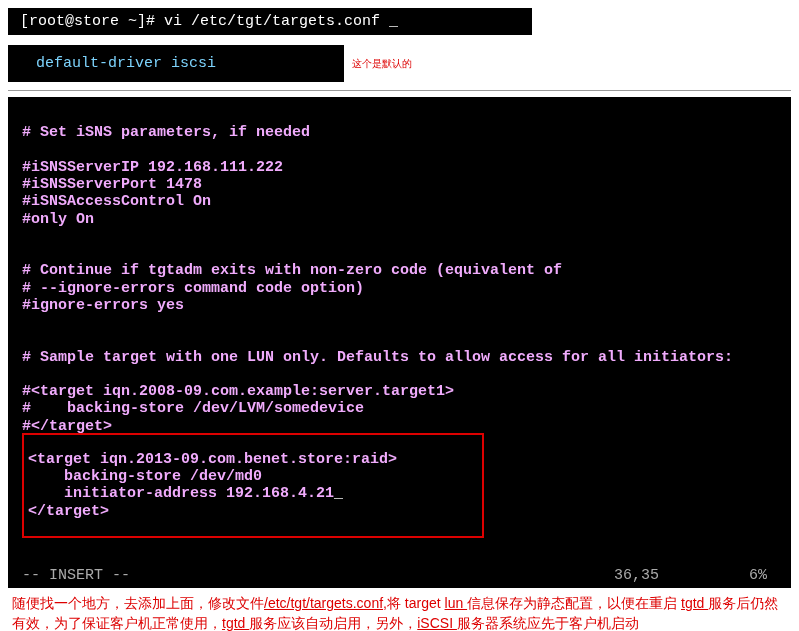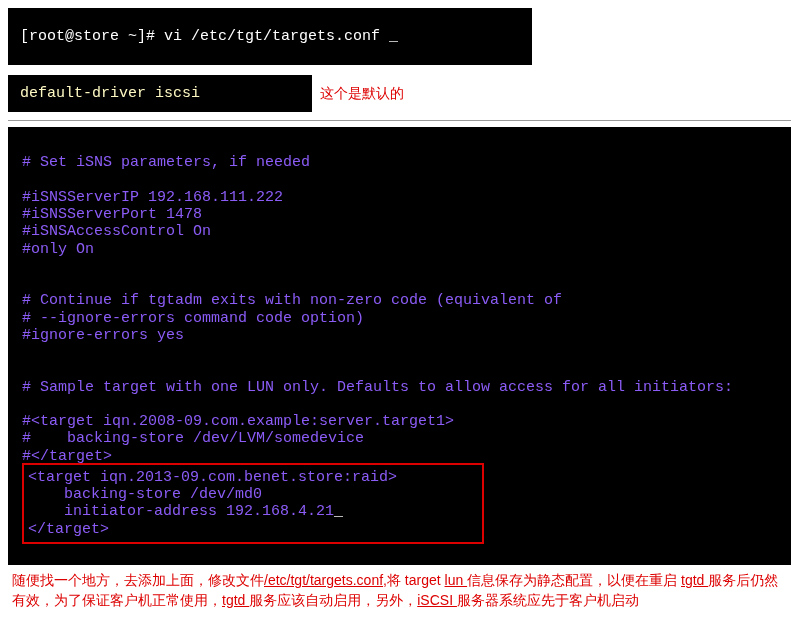--- a/index.html
+++ b/index.html
@@ -8,63 +8,63 @@
       font-family: Arial, sans-serif;
       background: #fff;
       width: 799px;
       box-sizing: border-box;
     }
     .terminal-block {
       background: #000;
       color: #fff;
       font-family: 'Courier New', monospace;
       font-size: 15px;
-      padding: 20px 12px;
+      padding: 5px 12px;
       margin-bottom: 10px;
       display: inline-block;
       min-width: 500px;
     }
     .terminal-block-narrow {
       background: #000;
-      color: #fef9c3;
+      color: #7dd3fc;
       font-family: 'Courier New', monospace;
       font-size: 15px;
-      padding: 10px 12px;
+      padding: 10px 28px;
       display: inline-block;
       min-width: 280px;
     }
     .row2 {
       display: flex;
       align-items: center;
       margin-bottom: 8px;
     }
     .red-note {
       color: #d00;
-      font-size: 14px;
+      font-size: 10px;
       margin-left: 8px;
     }
     .hr-sep {
       border: none;
       border-top: 1px solid #999;
       margin: 4px 0 6px 0;
     }
     .editor-block {
       background: #000;
       font-family: 'Courier New', monospace;
       font-size: 15px;
       line-height: 1.15;
       padding: 10px 14px 4px 14px;
       margin-bottom: 4px;
       position: relative;
       white-space: pre;
     }
-    .cyan { color: #8b5cf6; font-weight: normal; }
+    .cyan { color: #f0abfc; font-weight: bold; }
     .red-box {
       border: 2px solid #d00;
-      padding: 4px 4px;
+      padding: 16px 4px;
       display: block;
       width: 450px;
       margin-top: -2px;
     }
     .status-line {
       display: flex;
       justify-content: space-between;
       color: #aaa;
       margin-top: 12px;
       padding-right: 10px;
@@ -118,20 +118,20 @@
 
 <span class="cyan"># Sample target with one LUN only. Defaults to allow access for all initiators:</span>
 
 <span class="cyan">#&lt;target iqn.2008-09.com.example:server.target1&gt;</span>
 <span class="cyan">#    backing-store /dev/LVM/somedevice</span>
 <span class="cyan">#&lt;/target&gt;</span>
 <span class="red-box"><span class="cyan">&lt;target iqn.2013-09.com.benet.store:raid&gt;</span>
 <span class="cyan">    backing-store /dev/md0</span>
 <span class="cyan"><span>    initiator-address 192.168.4.21</span></span><span class="cursor">_</span>
 <span class="cyan">&lt;/target&gt;</span></span>
-</div>
+<div class="status-line"><span>-- INSERT --</span><span><span>36,35</span>          <span>6%</span></span></div></div>
 
 <div class="para">
   <span>随便找一个地方，去添加上面，修改文件</span><span class="u">/etc/tgt/targets.conf</span><span>,将 target </span><span class="u">lun </span><span>信息保存为静态配置，以便在重启 </span><span class="u">tgtd </span><span>服务后仍然有效，为了保证客户机正常使用，</span><span class="u">tgtd </span><span>服务应该自动启用，另外，</span><span class="u">iSCSI </span><span>服务器系统应先于客户机启动</span>
 </div>
 
 
 
 
 </body></html>

